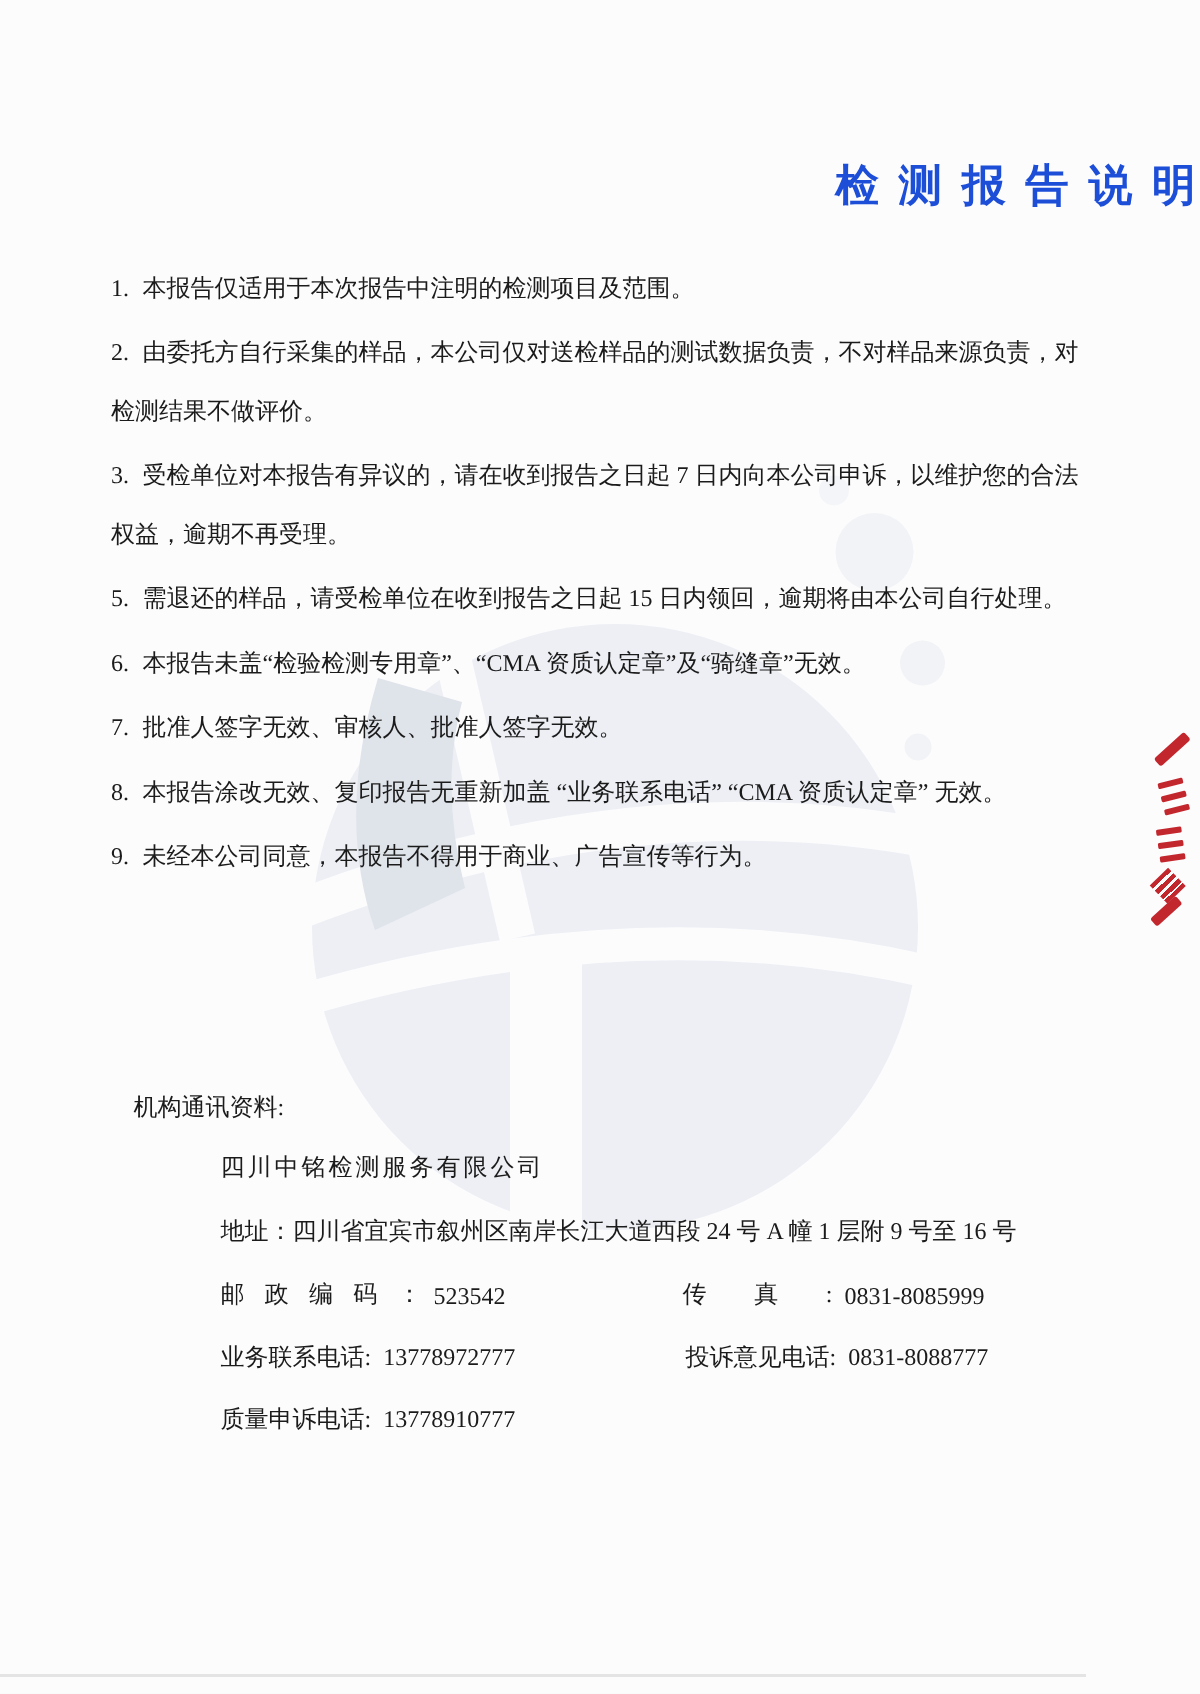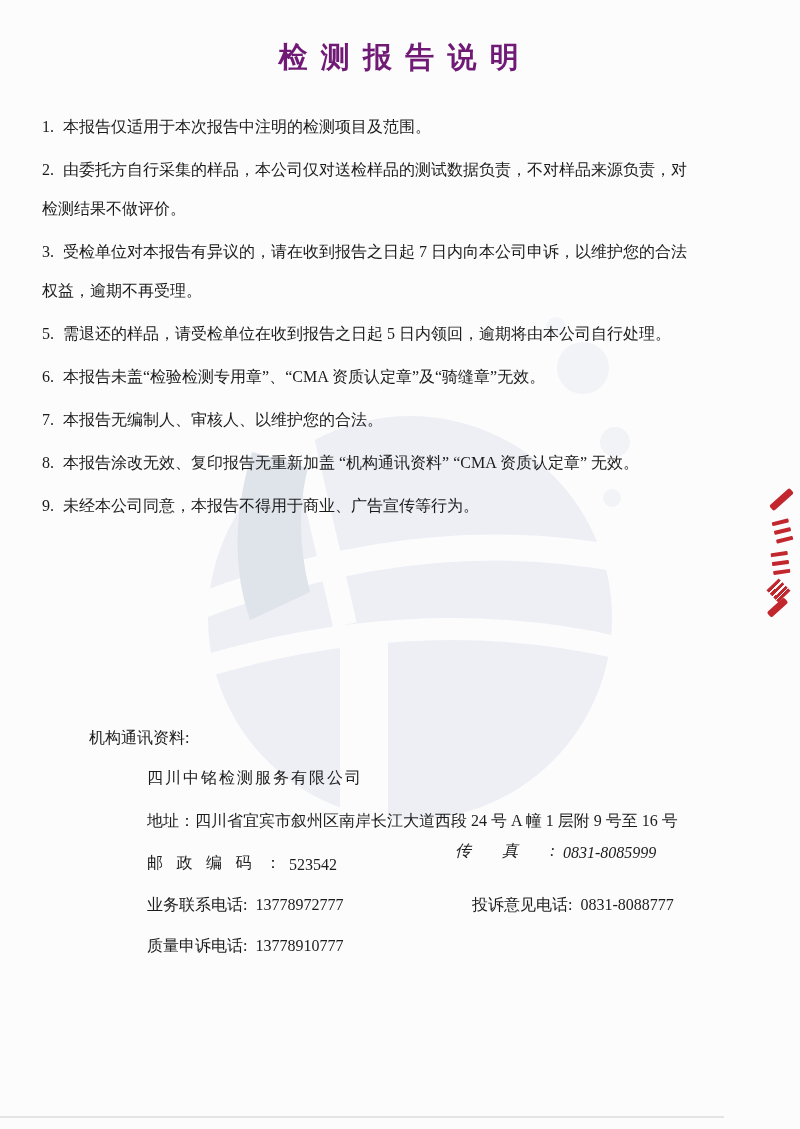--- a/index.html
+++ b/index.html
@@ -16,53 +16,53 @@
     color:#1b1b1b;
   }
   
   .watermark{
     position:absolute;left:0;top:0;width:800px;height:1129px;
     z-index:0;pointer-events:none;
   }
   
   .title{
     position:relative;z-index:2;
-    margin:0;padding-top:38px;
-    text-align:center;
+    margin:0;padding-top:104px;
+    text-align:right;
     font-size:29px;font-weight:bold;
     letter-spacing:3px;
-    color:#701a75;
+    color:#1d4ed8;
   }
   
   .notes{
     position:relative;z-index:2;
     margin-top:29px;
-    padding:0 56px 0 42px;
+    padding:0 56px 0 74px;
   }
   .note{
     margin:0 0 4px 0;
     font-size:16px;
     line-height:39px;
     white-space:pre-line;
     color:#1b1b1b;
   }
   .note .num{margin-right:9px;}
   
   .contact{
     position:absolute;left:0;top:728px;width:800px;z-index:2;
     font-size:16px;color:#1b1b1b;
   }
   .contact .row{position:absolute;white-space:nowrap;}
   .c-heading{left:70px;top:0;margin-left:19px;}
   .c-company{left:147px;top:40px;letter-spacing:2px;font-family:Liberation Mono, monospace;}
   .c-address{left:147px;top:83px;}
   .c-postal{left:147px;top:125px;}
-  .c-fax{left:455px;top:113px;font-style:italic;}
+  .c-fax{left:455px;top:125px;}
   .c-biz{left:147px;top:167px;}
-  .c-complaint{left:472px;top:167px;}
+  .c-complaint{left:457px;top:167px;}
   .c-quality{left:147px;top:208px;text-align:right;}
   .spread{
     display:inline-block;
     text-align:justify;
     text-align-last:justify;
     vertical-align:bottom;
   }
   .w130{width:134px;}
   .w100{width:100px;}
   .val{margin-left:8px;}
@@ -118,24 +118,24 @@
   </svg>
 
   <h1 class="title">检 测 报 告 说 明</h1>
 
   <div class="notes">
     <p class="note"><span class="num">1.</span><span>本报告仅适用于本次报告中注明的检测项目及范围。</span></p>
     <p class="note"><span class="num">2.</span><span>由委托方自行采集的样品，本公司仅对送检样品的测试数据负责，不对样品来源负责，对
 检测结果不做评价。</span></p>
     <p class="note"><span class="num">3.</span><span>受检单位对本报告有异议的，请在收到报告之日起 7 日内向本公司申诉，以维护您的合法
 权益，逾期不再受理。</span></p>
-    <p class="note"><span class="num">5.</span><span>需退还的样品，请受检单位在收到报告之日起 5 日内领回，逾期将由本公司自行处理。</span></p>
+    <p class="note"><span class="num">5.</span><span>需退还的样品，请受检单位在收到报告之日起 15 日内领回，逾期将由本公司自行处理。</span></p>
     <p class="note"><span class="num">6.</span><span>本报告未盖“检验检测专用章”、“CMA 资质认定章”及“骑缝章”无效。</span></p>
-    <p class="note"><span class="num">7.</span><span>本报告无编制人、审核人、以维护您的合法。</span></p>
-    <p class="note"><span class="num">8.</span><span>本报告涂改无效、复印报告无重新加盖 “机构通讯资料” “CMA 资质认定章” 无效。</span></p>
+    <p class="note"><span class="num">7.</span><span>批准人签字无效、审核人、批准人签字无效。</span></p>
+    <p class="note"><span class="num">8.</span><span>本报告涂改无效、复印报告无重新加盖 “业务联系电话” “CMA 资质认定章” 无效。</span></p>
     <p class="note"><span class="num">9.</span><span>未经本公司同意，本报告不得用于商业、广告宣传等行为。</span></p>
   </div>
 
   <div class="contact">
     <div class="row c-heading">机构通讯资料:</div>
     <div class="row c-company">四川中铭检测服务有限公司</div>
     <div class="row c-address"><span>地址：</span><span>四川省宜宾市叙州区南岸长江大道西段 24 号 A 幢 1 层附 9 号至 16 号</span></div>
     <div class="row c-postal"><span class="spread w130">邮政编码：</span><span class="val">523542</span></div>
     <div class="row c-fax"><span class="spread w100">传真:</span><span class="val">0831-8085999</span></div>
     <div class="row c-biz"><span>业务联系电话:</span><span class="val">13778972777</span></div>

